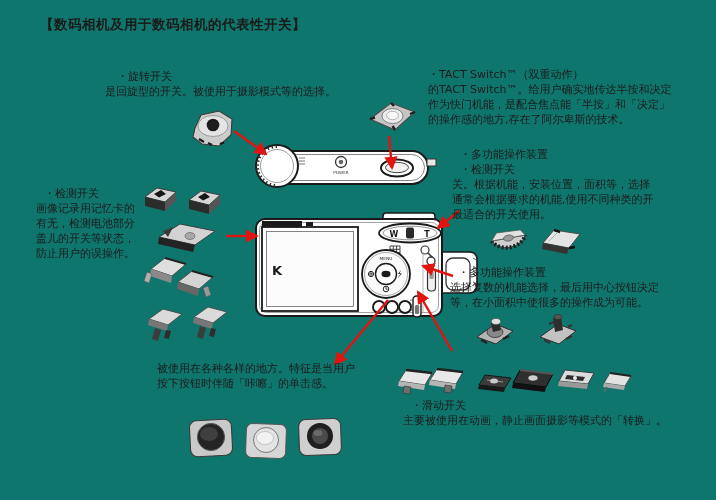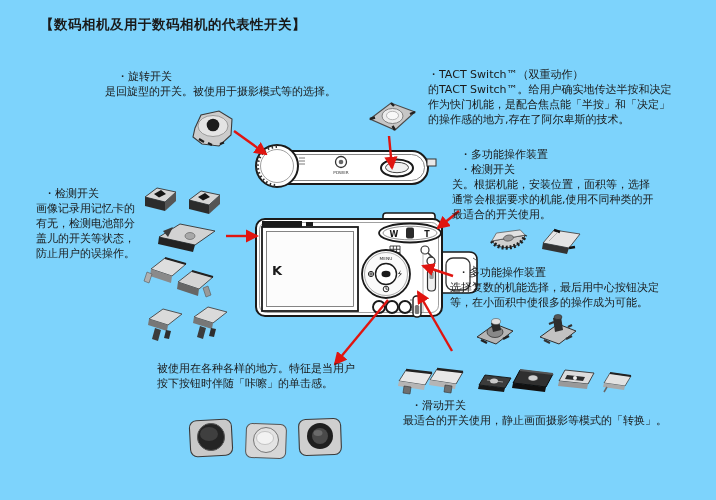--- a/index.html
+++ b/index.html
@@ -1,17 +1,17 @@
 <!DOCTYPE html>
 <html><head>
 <meta charset="utf-8">
 <style>
   html,body{margin:0;padding:0;background:#fff;}
   .stage{
-    position:relative;width:716px;height:500px;background:#7dd3fc;overflow:hidden;
+    position:relative;width:716px;height:500px;background:#0f766e;overflow:hidden;
     font-family:"DejaVu Sans",sans-serif;color:#1a1a1a;
   }
   .title{
     position:absolute;left:40px;top:16px;font-size:13.5px;font-weight:bold;letter-spacing:.5px;
   }
   .anno{position:absolute;font-size:11px;line-height:15px;}
   .anno .h{white-space:nowrap;}
   .anno .l{white-space:nowrap;}
   svg.diagram{position:absolute;left:0;top:0;width:716px;height:500px;}
   text{font-family:"DejaVu Sans",sans-serif;}
@@ -305,16 +305,16 @@
   <div class="l">等，在小面积中使很多的操作成为可能。</div>
 </div>
 
 <div class="anno" style="left:157px;top:361px;">
   <div class="l">被使用在各种各样的地方。特征是当用户</div>
   <div class="l">按下按钮时伴随「咔嚓」的单击感。</div>
 </div>
 
 <div class="anno" style="left:403px;top:398px;">
   <div class="h" style="padding-left:8px;">・滑动开关</div>
-  <div class="l">最适合的开关使用，静止画面摄影等模式的「转换」。</div>
+  <div class="l">主要被使用在动画，静止画面摄影等模式的「转换」。</div>
 </div>
 
 </div>
 
 </body></html>

